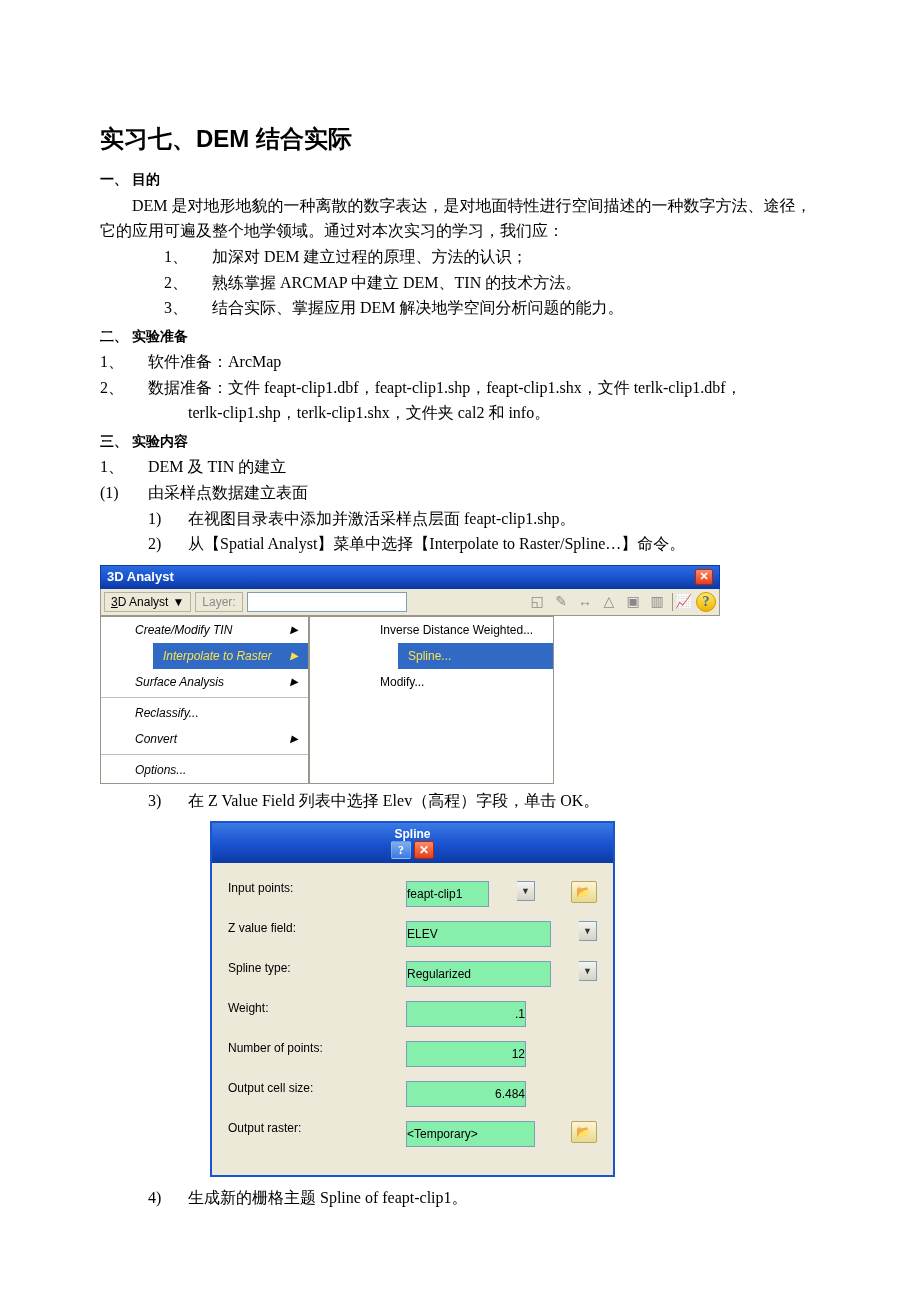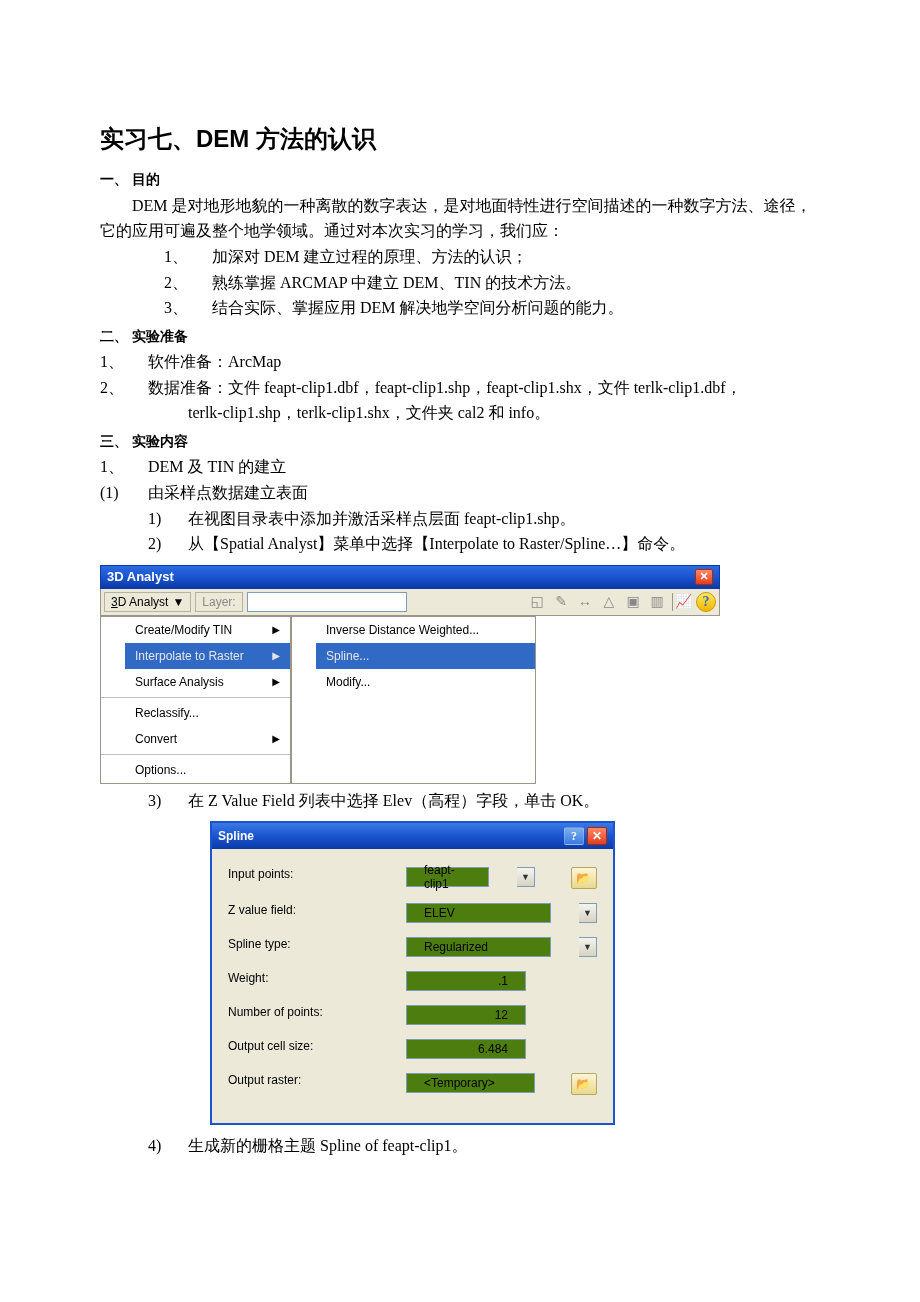--- a/index.html
+++ b/index.html
@@ -26,51 +26,51 @@
 .tb-body { background:#ece9d8; border:1px solid #9a968a; border-top:none; padding:3px; display:flex; align-items:center; gap:4px; }
 .tb-btn { background:#ece9d8; border:1px solid #b5b29f; padding:2px 6px; font:12px Tahoma,sans-serif; display:flex; align-items:center; gap:4px; }
 .tb-btn.disabled { color:#8a8a8a; }
 .tb-select { width:160px; height:20px; background:#fff; border:1px solid #7f9db9; }
 .tb-icons { margin-left:auto; display:flex; gap:6px; align-items:center; }
 .ico { width:18px; height:18px; display:flex; align-items:center; justify-content:center; color:#888; font-size:14px; }
 .ico.help { width:20px; height:20px; border-radius:50%; background:linear-gradient(#ffe869,#f1b400); color:#3a6e9e; font-weight:bold; font-family:Tahoma; border:1px solid #c79a00; }
 .menus { display:flex; }
 .menu-col { background:#fff; border:1px solid #9a968a; font:12px Tahoma,sans-serif; }
 .menu-strip { width:24px; background:#ece9d8; }
-.menu-col.left { width:191px; }
-.menu-col.right { width:245px; }
+.menu-col.left { width:209px;font-style:italic; }
+.menu-col.right { width:245px;padding-left:36px; }
 .mrow { display:flex; align-items:center; }
 .mitem { flex:1; padding:6px 10px; display:flex; justify-content:space-between; align-items:center; }
-.mitem.hilite { background:#316ac5; color:#e5e5e5; }
+.mitem.hilite { background:#316ac5; color:#fde047;margin-left:28px; }
 .arrow { font-size:10px; }
 .msep { height:1px; background:#c0c0c0; margin:2px 0; }
 .underline-first::first-letter { text-decoration:underline; }
 
 
 .dlg-wrap { width:405px; margin:8px 0 8px 110px; border:2px solid #1b54d0; font:12px Tahoma,sans-serif; box-shadow:0 0 0 1px #94b3e8 inset; }
-.dlg-title { background:linear-gradient(#3a7ae4,#1b54d0,#0b3aa6); color:#fff; font-weight:bold; padding:4px 6px; display:flex; justify-content:space-between; align-items:center; }
+.dlg-title { background:linear-gradient(#3a7ae4,#1b54d0,#0b3aa6); color:#fff; font-weight:bold; padding:4px 6px; display:flex; justify-content:space-between; align-items:center;flex-direction:column; }
 .dlg-title-btns { display:flex; gap:3px; }
 .dlg-tbtn { width:20px; height:18px; border:1px solid #fff3; border-radius:2px; display:flex; align-items:center; justify-content:center; font:bold 12px Tahoma; }
 .dlg-help { background:linear-gradient(#7fb0e8,#3a7ae4); color:#fff; }
 .dlg-close { background:linear-gradient(#ff8a66,#e43d1b); color:#fff; border:1px solid #a82a0f; }
 .dlg-body { background:#ece9d8; padding:18px 16px 14px 16px; }
 .frow { display:flex; align-items:flex-start; margin-bottom:14px;gap:28px; }
 .flabel { width:150px; }
-.finput { flex:1; height:20px; background:#4d7c0f; border:1px solid #7f9db9; padding:0 17px; display:flex; align-items:center; }
+.finput { flex:1; height:26px; background:#86efac; border:1px solid #7f9db9; padding:0 0; display:flex; align-items:center; }
 .finput.right { justify-content:flex-end; }
 .fdrop { width:18px; height:20px; background:linear-gradient(#f4f4f0,#d6d3c4); border:1px solid #7f9db9; border-left:none; display:flex; align-items:center; justify-content:center; font-size:9px; color:#333; }
 .fopen { width:26px; height:22px; margin-left:8px; background:linear-gradient(#fbf5d6,#e9d98c); border:1px solid #b5a760; border-radius:2px; display:flex; align-items:center; justify-content:center; font-size:12px; color:#7a5d00; }
 .btnrow { display:flex; justify-content:flex-end; gap:16px; margin-top:6px; }
 .wbtn { width:80px; height:24px; background:linear-gradient(#fefefe,#e7e5d8); border:1px solid #9a968a; border-radius:3px; display:flex; align-items:center; justify-content:center; font:12px Tahoma; }
 </style>
 </head>
 <body>
 
 <div class="page">
-  <div class="title">实习七、DEM 方法的认识</div>
+  <div class="title">实习七、DEM 结合实际</div>
 
   <div class="section-head">一、  目的</div>
   <p class="para">DEM 是对地形地貌的一种离散的数字表达，是对地面特性进行空间描述的一种数字方法、途径，它的应用可遍及整个地学领域。通过对本次实习的学习，我们应：</p>
   <div class="list1">
     <div class="item">
         <span class="num">1、</span>
         <span>加深对 DEM 建立过程的原理、方法的认识；</span>
       </div>
     <div class="item">
         <span class="num">2、</span>

